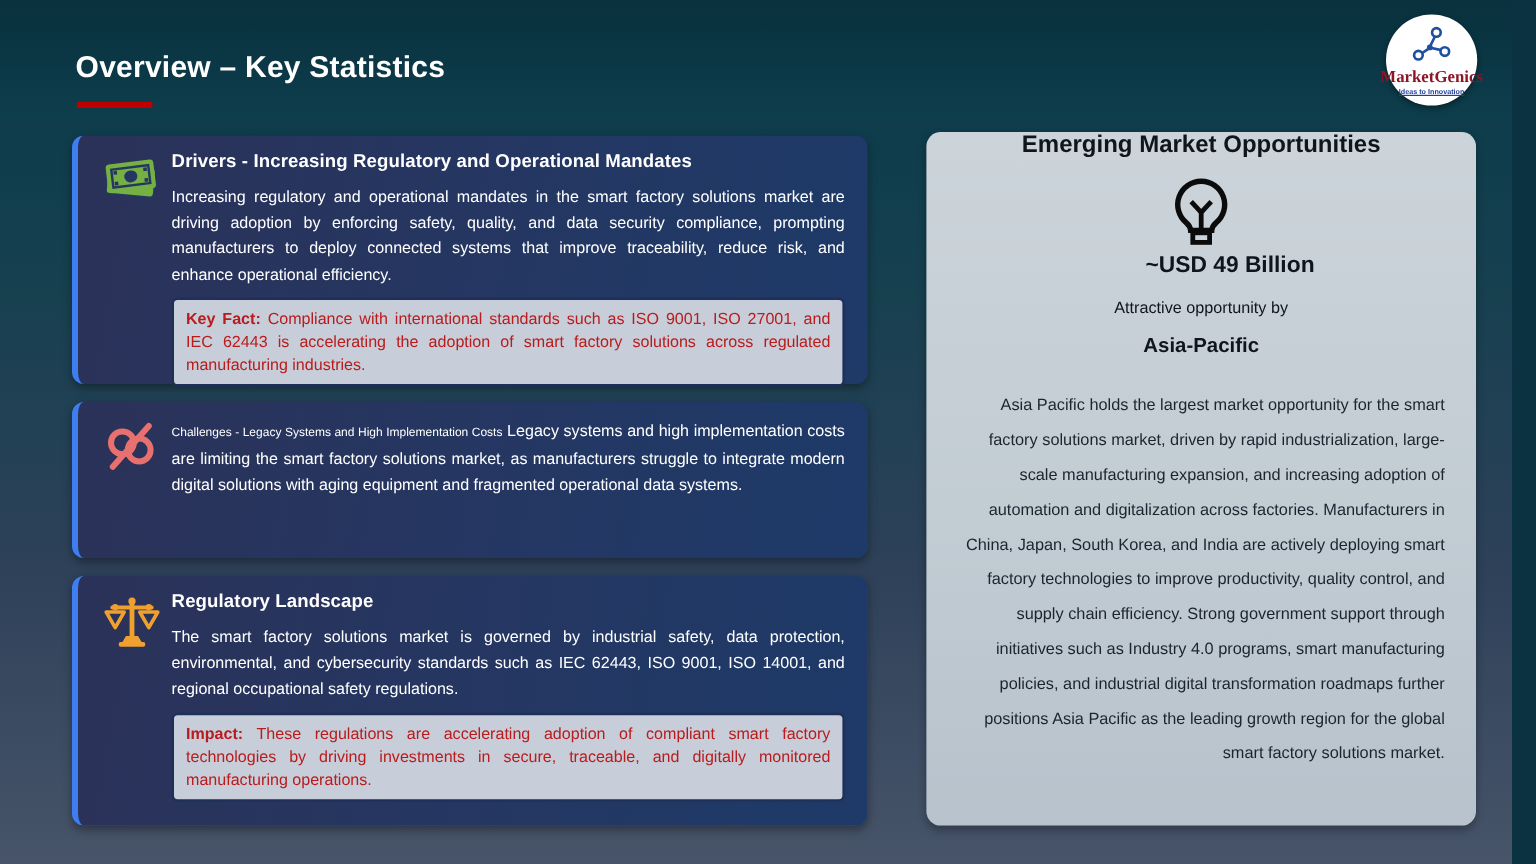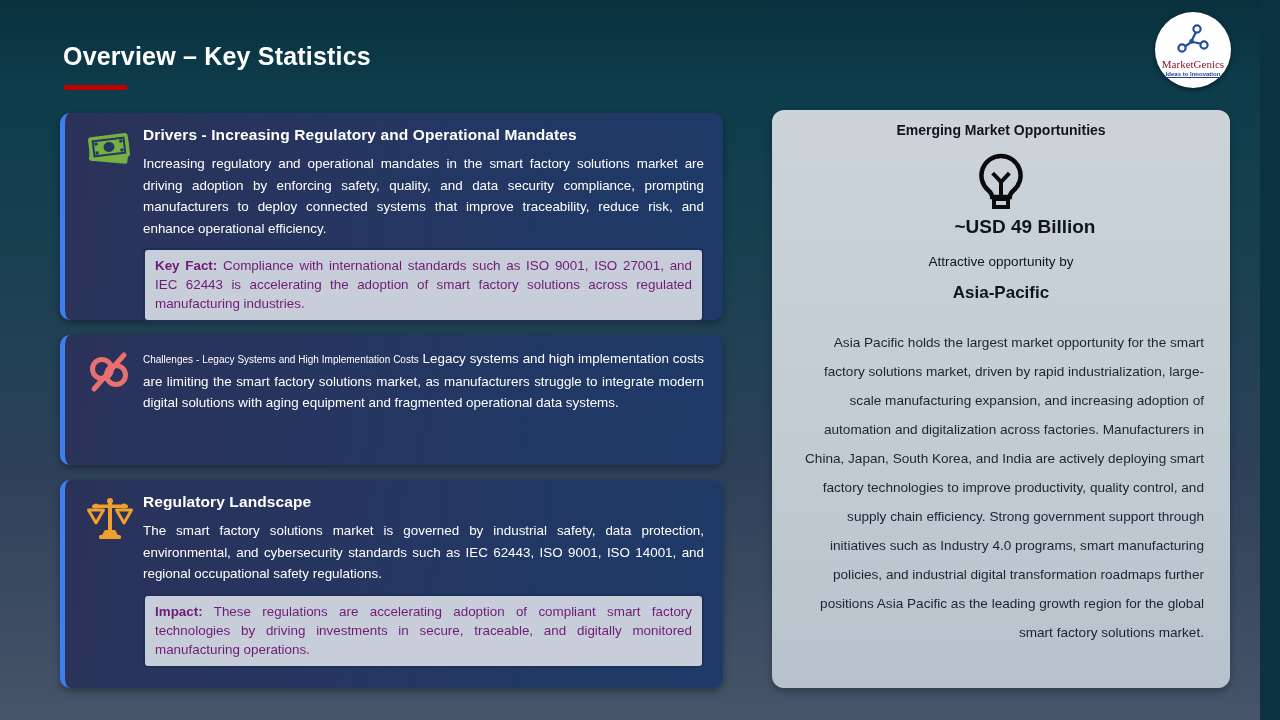--- a/index.html
+++ b/index.html
@@ -18,51 +18,51 @@
     position: absolute; left: 64px; top: 85px; width: 63px; height: 5px;
     background: #c00000; border-radius: 1px;
   }
   .logo {
     position: absolute; left: 1155px; top: 12px; width: 76px; height: 76px;
     background: #ffffff; border-radius: 50%;
     box-shadow: 0 2px 5px rgba(0,0,0,0.45);
     display: flex; flex-direction: column; align-items: center; justify-content: center;
     text-align: center;
   }
-  .logo-name { font-family: "Liberation Serif", serif; font-weight: normal; font-size: 11px; color: #8c1528; margin-top: 1px; }
+  .logo-name { font-family: "Liberation Serif", serif; font-weight: bold; font-size: 14px; color: #8c1528; margin-top: 1px; }
   .logo-tagline { font-size: 6px; font-weight: bold; color: #1e3f9e; text-decoration: underline; margin-top: 1px; }
   
   .card {
     position: absolute; left: 60px; width: 663px;
     background: linear-gradient(100deg, #2b3259 0%, #243762 55%, #1e3a68 100%);
     border-left: 5px solid #3f7ef0; border-radius: 10px;
     box-shadow: 0 3px 7px rgba(0,0,0,0.35);
     color: #ffffff;
   }
   .card-1 { top: 113px; height: 207px; }
   .card-2 { top: 335px; height: 130px; }
   .card-3 { top: 480px; height: 208px; }
   .card-icon { position: absolute; left: 20px; top: 13px; width: 48px; height: 50px; }
   .card-content { position: absolute; left: 78px; right: 19px; top: 13px; }
   .card-title { font-size: 15.5px; font-weight: bold; margin-bottom: 9px; letter-spacing: 0.1px; }
   .card-body { font-size: 13.4px; line-height: 21.5px; text-align: justify; }
   .inline-title { font-size: 10px; font-weight: normal; }
   .callout {
     margin-top: 9px; background: #c7ceda; border: 2px solid #1e3058; border-radius: 5px;
-    padding: 6px 10px 7px 10px; color: #701a75;
+    padding: 6px 10px 7px 10px; color: #b91c1c;
     font-size: 13.4px; line-height: 19px; text-align: justify;
   }
   
   .panel {
     position: absolute; left: 772px; top: 110px; width: 458px; height: 578px;
     background: linear-gradient(180deg, #ccd4da 0%, #c2ccd3 55%, #b7c2cc 100%);
     border-radius: 12px; box-shadow: 0 3px 7px rgba(0,0,0,0.3);
     color: #10151d; text-align: center;
   }
-  .panel-title { padding-top: 12px; font-size: 14px; font-weight: bold; }
+  .panel-title { font-size: 20px; font-weight: bold; }
   .panel-bulb { margin: 13px auto 0 auto; display: block; }
   .panel-value { font-size: 19px; font-weight: bold; margin-top: 3px; padding-left: 48px; }
   .panel-sub { font-size: 13.5px; margin-top: 16px; }
   .panel-region { font-size: 17px; font-weight: bold; margin-top: 14px; }
   .panel-period { font-size: 13.5px; margin-top: 14px; }
   .panel-desc {
     font-size: 13.6px; line-height: 29px; padding: 0 26px; margin-top: 25px;
     color: #1c2430; text-align: right;
   }
 </style>

